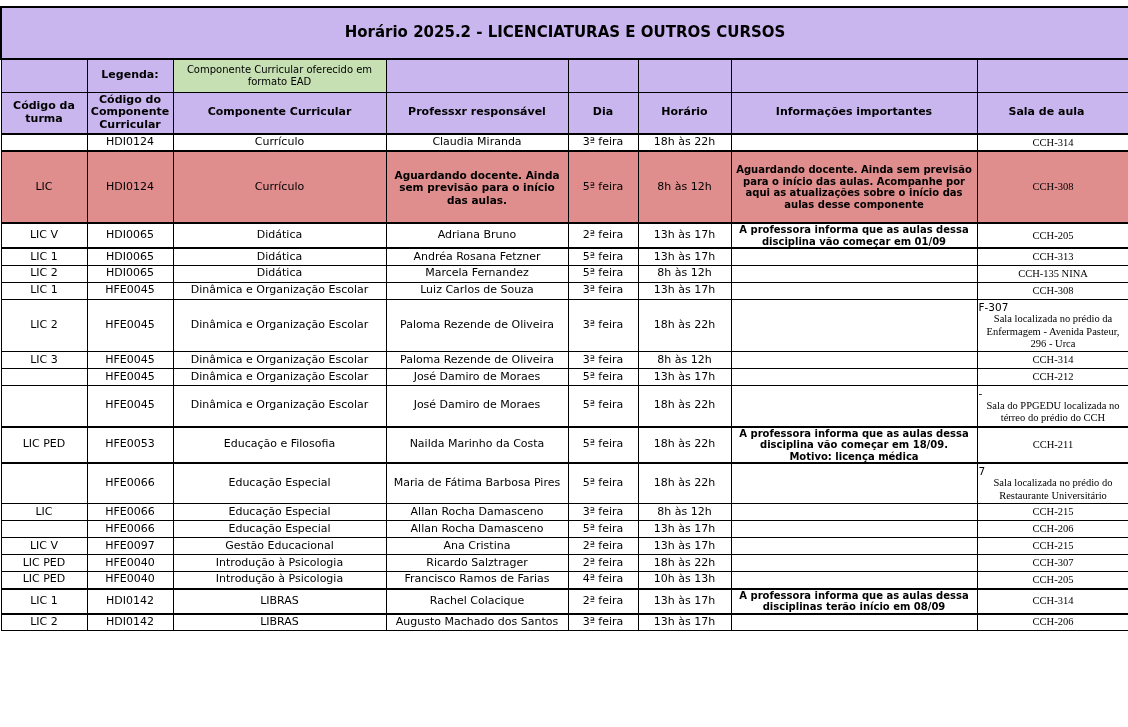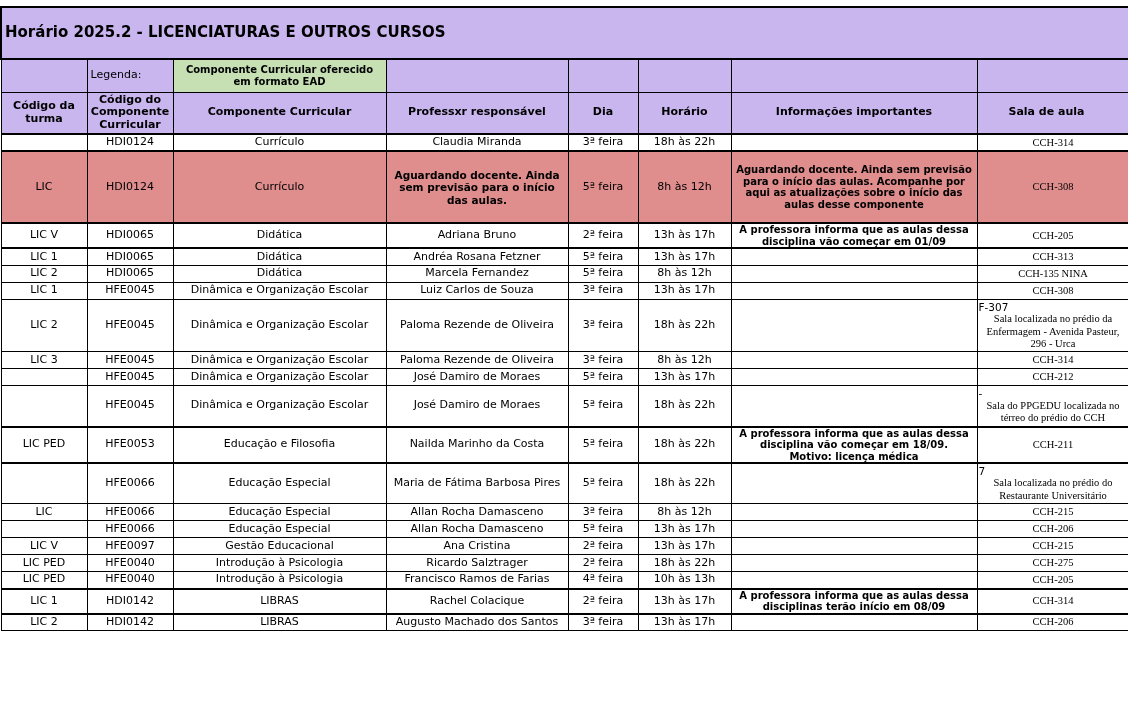--- a/index.html
+++ b/index.html
@@ -20,26 +20,26 @@
   }
   td{
     border:1px solid var(--border);
     font-size:11px;line-height:1.18;
     padding:1px 3px;vertical-align:middle;
     overflow:hidden;word-wrap:break-word;
   }
   
   .title-row td{
     background:var(--purple);border:2px solid var(--border);
-    font-size:15px;font-weight:bold;text-align:left;height:52px;
+    font-size:15px;font-weight:bold;text-align:center;height:52px;
   }
   .legend-row td{background:var(--purple);height:33px;}
-  .legend-row .legend-label{font-weight:normal;text-align:left;}
+  .legend-row .legend-label{font-weight:bold;text-align:center;}
   .legend-row .ead-cell{
-    background:var(--green);font-weight:bold;text-align:center;font-size:10px;
+    background:var(--green);font-weight:normal;text-align:center;font-size:10px;
   }
   .header-row td{
     background:var(--purple);font-weight:bold;text-align:center;height:40px;
     border-bottom:2px solid var(--border);
   }
   .header-row td.sala-header{text-align:left;text-indent:-3px;padding-left:34px;}
   
   tr.data-row{height:17px;}
   .c-turma,.c-codigo,.c-dia,.c-hor{text-align:center;}
   .c-comp,.c-prof{text-align:center;}
@@ -294,21 +294,21 @@
       <tr class="data-row">
     <td class="c-turma">LIC PED</td>
     <td class="c-codigo">HFE0040</td>
     <td class="c-comp">Introdução à Psicologia</td>
     <td class="c-prof">Ricardo Salztrager</td>
     <td class="c-dia">2ª feira</td>
     <td class="c-hor">18h às 22h</td>
     <td class="c-info"></td>
     <td class="c-sala">
 
-      <div class="sala-text">CCH-275</div>
+      <div class="sala-text">CCH-307</div>
     </td>
   </tr>
       <tr class="data-row">
     <td class="c-turma">LIC PED</td>
     <td class="c-codigo">HFE0040</td>
     <td class="c-comp">Introdução à Psicologia</td>
     <td class="c-prof">Francisco Ramos de Farias</td>
     <td class="c-dia">4ª feira</td>
     <td class="c-hor">10h às 13h</td>
     <td class="c-info"></td>

